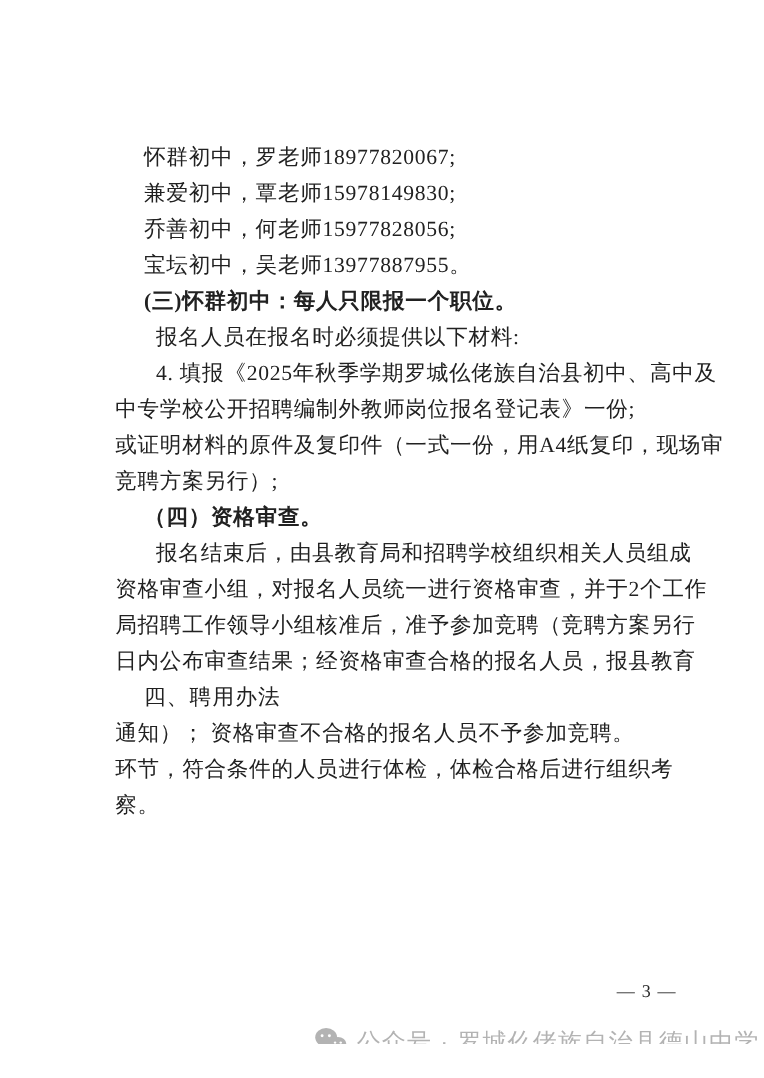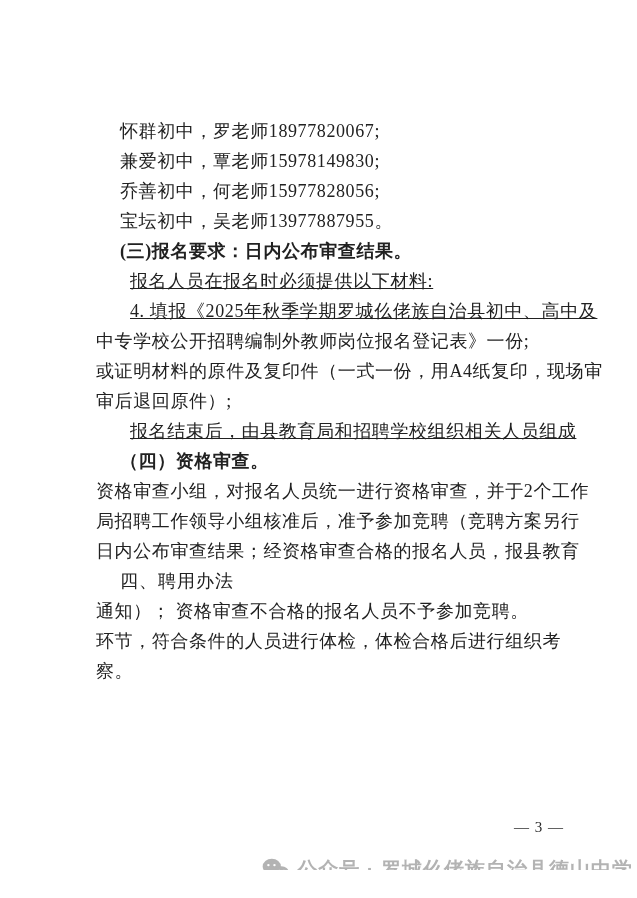--- a/index.html
+++ b/index.html
@@ -21,58 +21,57 @@
   }
   .content {
     position:absolute; left:84px; top:116px; width:486px;
   }
   .line {
     height:30px; line-height:30px;
     font-size:18px; letter-spacing:0.6px;
     white-space:nowrap;
   }
   .indent-1 { padding-left:24px; }
-  .indent-2 { padding-left:34px;text-decoration:underline; }
+  .indent-2 { padding-left:34px; }
   .b { font-weight:bold; }
   .hei { font-family:"Liberation Sans","DejaVu Sans",sans-serif; letter-spacing:1px; }
   .page-number {
     position:absolute; top:819px; left:492px; width:70px;
     font-size:15px; letter-spacing:1px; text-align:center;
     font-family:"Liberation Serif","DejaVu Serif",serif;
     color:#2a2a2a;
   }
   .footer {
     position:absolute; top:856px; right:16px;
-    display:flex; align-items:center; gap:8px;
+    display:flex; gap:8px;
     color:#b3b3b3;
     font-family:"Liberation Sans","DejaVu Sans",sans-serif;
     font-size:20px; letter-spacing:1px;
     line-height:26px;
-    font-weight:bold;
   }
   .wechat-icon { display:inline-block; width:27px; height:23px; }
 </style>
 </head>
 <body>
 
 <div class="page">
 
   <div class="content">
       <div class="line indent-1"><span>怀群初中，罗老师18977820067;</span></div>
       <div class="line indent-1"><span>兼爱初中，覃老师15978149830;</span></div>
       <div class="line indent-1"><span>乔善初中，何老师15977828056;</span></div>
       <div class="line indent-1"><span>宝坛初中，吴老师13977887955。</span></div>
-      <div class="line indent-1"><span class="b">(三)报名要求：日内公布审查结果。</span></div>
+      <div class="line indent-1"><span class="b">(三)怀群初中：每人只限报一个职位。</span></div>
       <div class="line indent-2"><span>报名人员在报名时必须提供以下材料:</span></div>
       <div class="line indent-2"><span>4. 填报《2025年秋季学期罗城仫佬族自治县初中、高中及</span></div>
       <div class="line indent-0"><span>中专学校公开招聘编制外教师岗位报名登记表》一份;</span></div>
       <div class="line indent-0"><span>或证明材料的原件及复印件（一式一份，用A4纸复印，现场审</span></div>
-      <div class="line indent-0"><span>审后退回原件）;</span></div>
+      <div class="line indent-0"><span>竞聘方案另行）;</span></div>
+      <div class="line indent-1"><span class="b">（四）资格审查。</span></div>
       <div class="line indent-2"><span>报名结束后，由县教育局和招聘学校组织相关人员组成</span></div>
-      <div class="line indent-1"><span class="b">（四）资格审查。</span></div>
       <div class="line indent-0"><span>资格审查小组，对报名人员统一进行资格审查，并于2个工作</span></div>
       <div class="line indent-0"><span>局招聘工作领导小组核准后，准予参加竞聘（竞聘方案另行</span></div>
       <div class="line indent-0"><span>日内公布审查结果；经资格审查合格的报名人员，报县教育</span></div>
       <div class="line indent-1 hei"><span>四、聘用办法</span></div>
       <div class="line indent-0"><span>通知）； 资格审查不合格的报名人员不予参加竞聘。</span></div>
       <div class="line indent-0"><span>环节，符合条件的人员进行体检，体检合格后进行组织考</span></div>
       <div class="line indent-0"><span>察。</span></div>
     </div>
 
   <div class="page-number">— 3 —</div>

